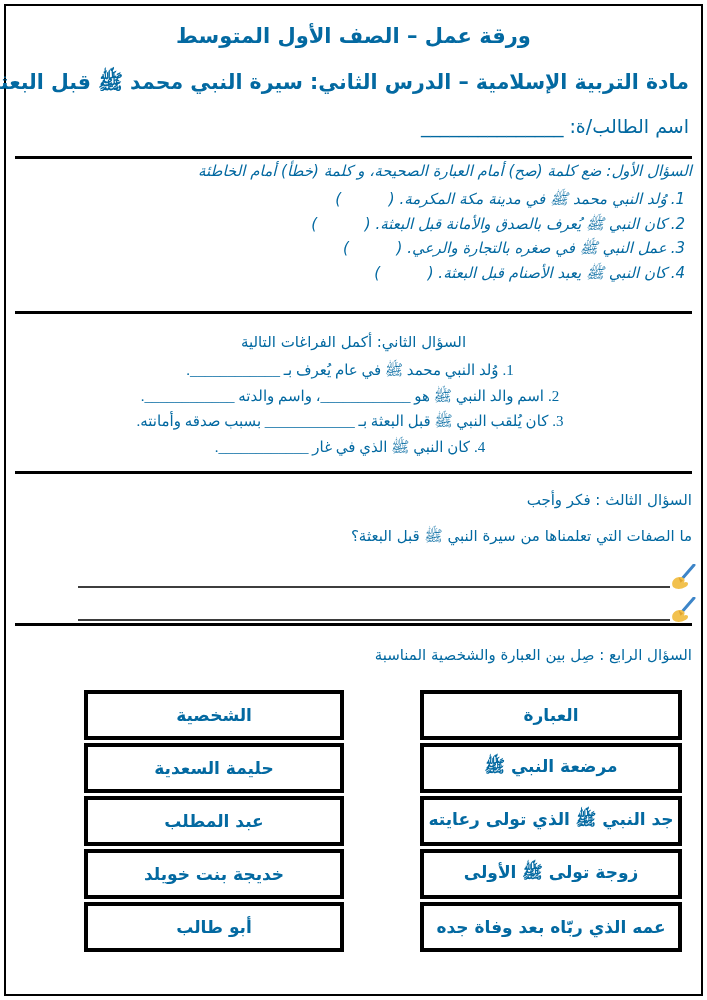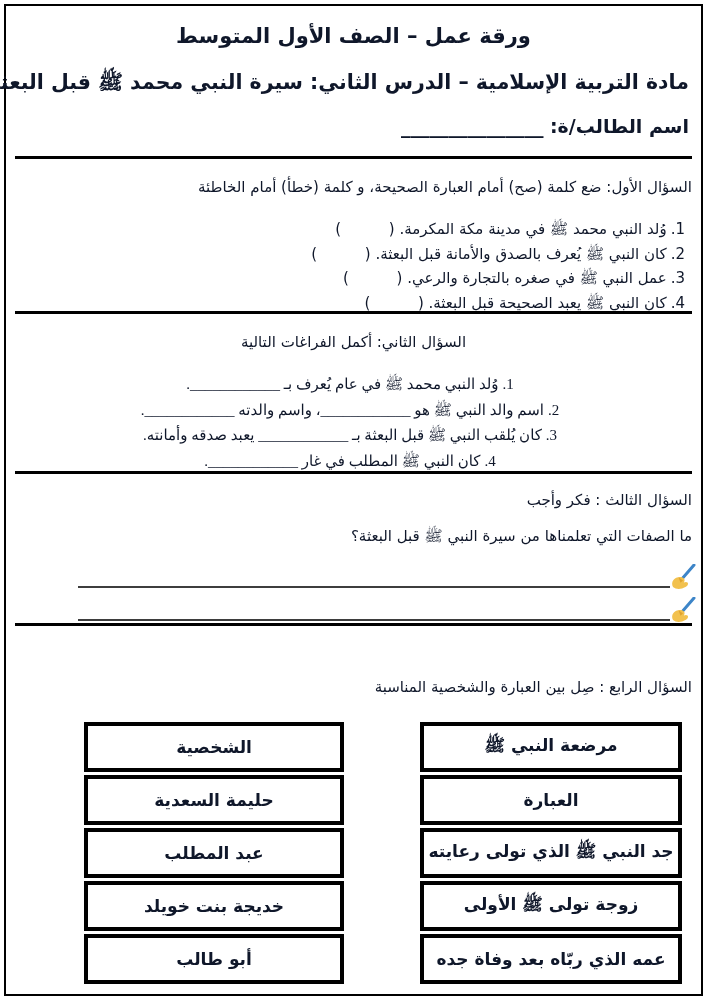--- a/index.html
+++ b/index.html
@@ -1,20 +1,20 @@
 <!DOCTYPE html>
 <html lang="ar" dir="rtl"><head>
 <meta charset="utf-8">
 <style>
   html,body{margin:0;padding:0;background:#fff;}
   .page{
     position:relative;
     width:707px;height:1000px;
     background:#ffffff;
-    color:#0f172a;
+    color:#0369a1;
     font-family:"DejaVu Sans", sans-serif;
     direction:rtl;
     overflow:hidden;
   }
   .frame{
     position:absolute;inset:4px;
     border:2px solid #000;
   }
   .abs{position:absolute;right:0;left:0;}
 
@@ -27,40 +27,40 @@
   .subtitle{
     top:70px;
     padding:0 18px 0 16px;
     font-size:20.5px;font-weight:bold;
     white-space:nowrap;
     text-align:right;
   }
   .student-line{
     top:115px;
     padding:0 18px;
-    font-size:19px;font-weight:bold;
+    font-size:19px;font-weight:normal;
     text-align:right;
   }
   .student-blank{letter-spacing:0;}
 
   
   .sep{height:3px;background:#000;margin:0 15px;}
   .sep1{top:156px;}
   .sep2{top:311px;}
   .sep3{top:471px;}
   .sep4{top:623px;}
 
   
   .section{padding:0 15px;font-size:15px;text-align:right;}
-  .q1{top:176px;}
+  .q1{top:160px;font-style:italic;}
   .q2{top:331px;text-align:center;}
   .q3{top:489px;}
-  .q4{top:676px;padding-left:40px;}
+  .q4{top:644px;padding-left:40px;}
   .sec-heading{line-height:22px;}
-  .items{margin-top:19px;}
+  .items{margin-top:5px;}
   .q1 .item{line-height:24.5px;padding-right:7px;}
   .q2 .item{line-height:25.5px;padding-right:7px;font-family:Liberation Serif, serif;}
   .item-num{padding-left:4px;}
   .answer-slot{white-space:pre;}
 
   
   .q3-question{margin-top:14px;line-height:22px;}
   .answer-line{position:relative;height:33px;}
   .answer-line .rule{
     position:absolute;right:22px;left:63px;bottom:4px;
@@ -112,41 +112,41 @@
       <div class="item">
         <span class="item-num">1.</span><span>وُلد النبي محمد ﷺ في مدينة مكة المكرمة. </span><span class="answer-slot">(          )</span>
       </div>
       <div class="item">
         <span class="item-num">2.</span><span>كان النبي ﷺ يُعرف بالصدق والأمانة قبل البعثة. </span><span class="answer-slot">(          )</span>
       </div>
       <div class="item">
         <span class="item-num">3.</span><span>عمل النبي ﷺ في صغره بالتجارة والرعي. </span><span class="answer-slot">(          )</span>
       </div>
       <div class="item">
-        <span class="item-num">4.</span><span>كان النبي ﷺ يعبد الصحيحة قبل البعثة. </span><span class="answer-slot">(          )</span>
+        <span class="item-num">4.</span><span>كان النبي ﷺ يعبد الأصنام قبل البعثة. </span><span class="answer-slot">(          )</span>
       </div>
     </div>
   </div>
 
   <div class="abs sep sep2"></div>
 
   <div class="abs section q2">
     <div class="sec-heading">السؤال الثاني: أكمل الفراغات التالية</div>
     <div class="items">
       <div class="item">
         <span class="item-num">1.</span><span>وُلد النبي محمد ﷺ في عام يُعرف بـ ____________.</span>
       </div>
       <div class="item">
         <span class="item-num">2.</span><span>اسم والد النبي ﷺ هو ____________، واسم والدته ____________.</span>
       </div>
       <div class="item">
-        <span class="item-num">3.</span><span>كان يُلقب النبي ﷺ قبل البعثة بـ ____________ يعبد صدقه وأمانته.</span>
+        <span class="item-num">3.</span><span>كان يُلقب النبي ﷺ قبل البعثة بـ ____________ بسبب صدقه وأمانته.</span>
       </div>
       <div class="item">
-        <span class="item-num">4.</span><span>كان النبي ﷺ المطلب في غار ____________.</span>
+        <span class="item-num">4.</span><span>كان النبي ﷺ الذي في غار ____________.</span>
       </div>
     </div>
   </div>
 
   <div class="abs sep sep3"></div>
 
   <div class="abs section q3">
     <div class="sec-heading">السؤال الثالث : فكر وأجب</div>
     <div class="q3-question">ما الصفات التي تعلمناها من سيرة النبي ﷺ قبل البعثة؟</div>
     <div class="answers">
@@ -168,22 +168,22 @@
       </div>
     </div>
   </div>
 
   <div class="abs sep sep4"></div>
 
   <div class="abs section q4">
     <div class="sec-heading">السؤال الرابع : صِل بين العبارة والشخصية المناسبة</div>
     <div class="q4-tables">
       <div class="match-col col-statements">
+        <div class="match-box">العبارة</div>
         <div class="match-box">مرضعة النبي ﷺ</div>
-        <div class="match-box">العبارة</div>
         <div class="match-box">جد النبي ﷺ الذي تولى رعايته</div>
         <div class="match-box">زوجة تولى ﷺ الأولى</div>
         <div class="match-box">عمه الذي ربّاه بعد وفاة جده</div>
       </div>
       <div class="match-col col-personalities">
         <div class="match-box">الشخصية</div>
         <div class="match-box">حليمة السعدية</div>
         <div class="match-box">عبد المطلب</div>
         <div class="match-box">خديجة بنت خويلد</div>
         <div class="match-box">أبو طالب</div>

